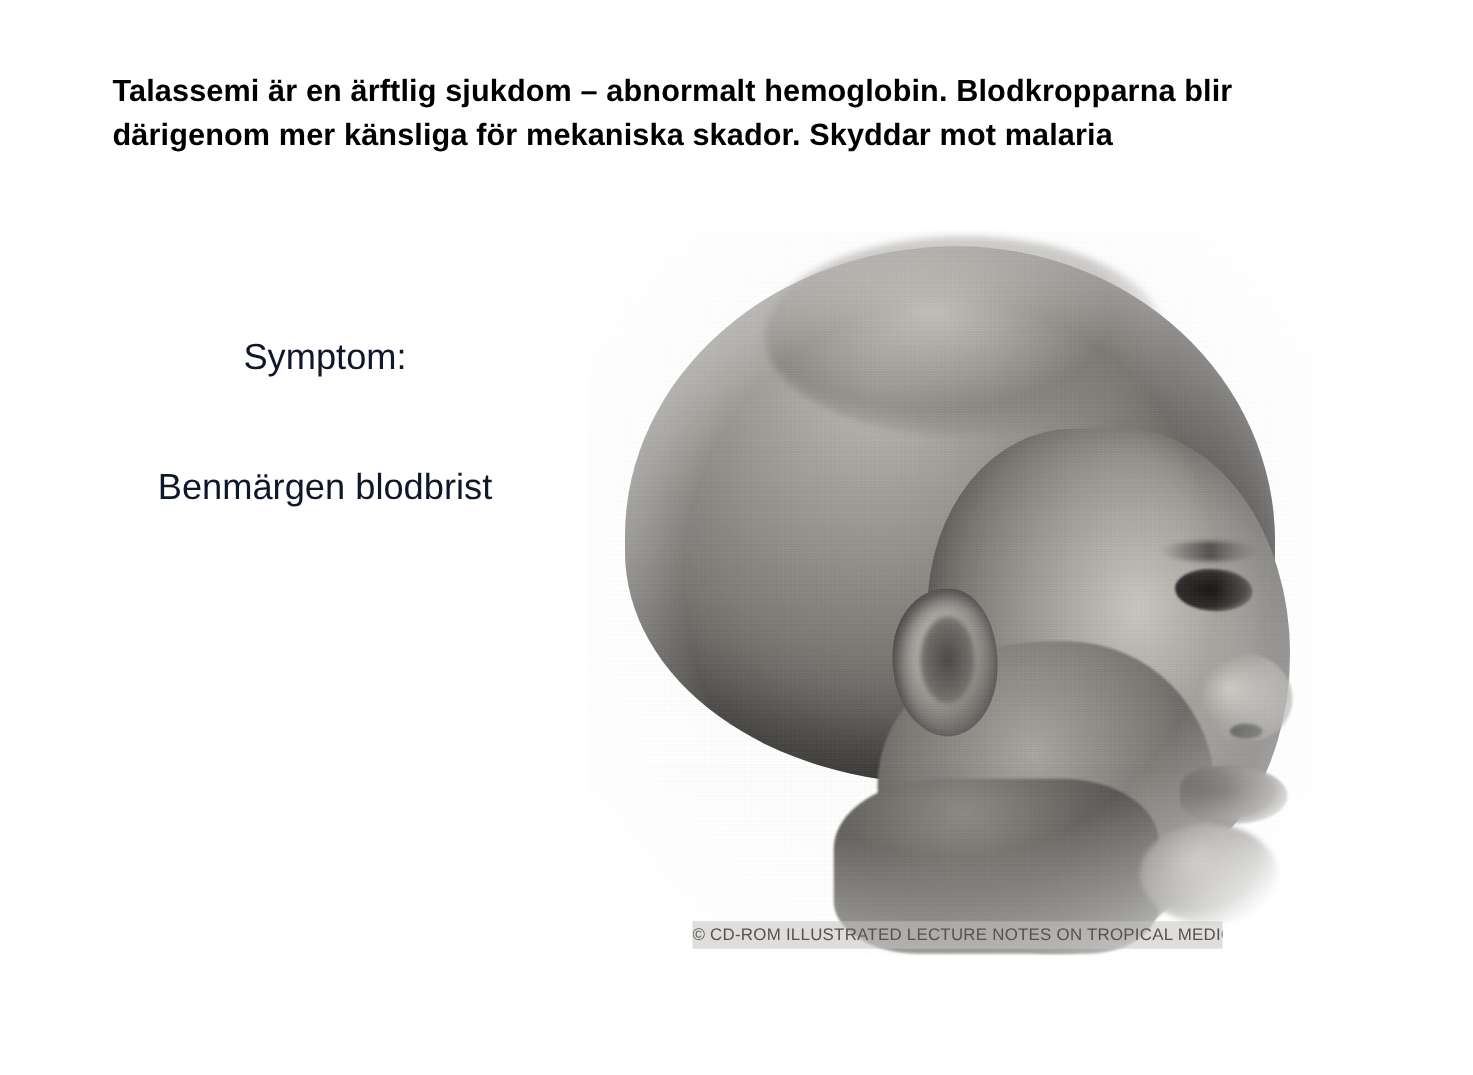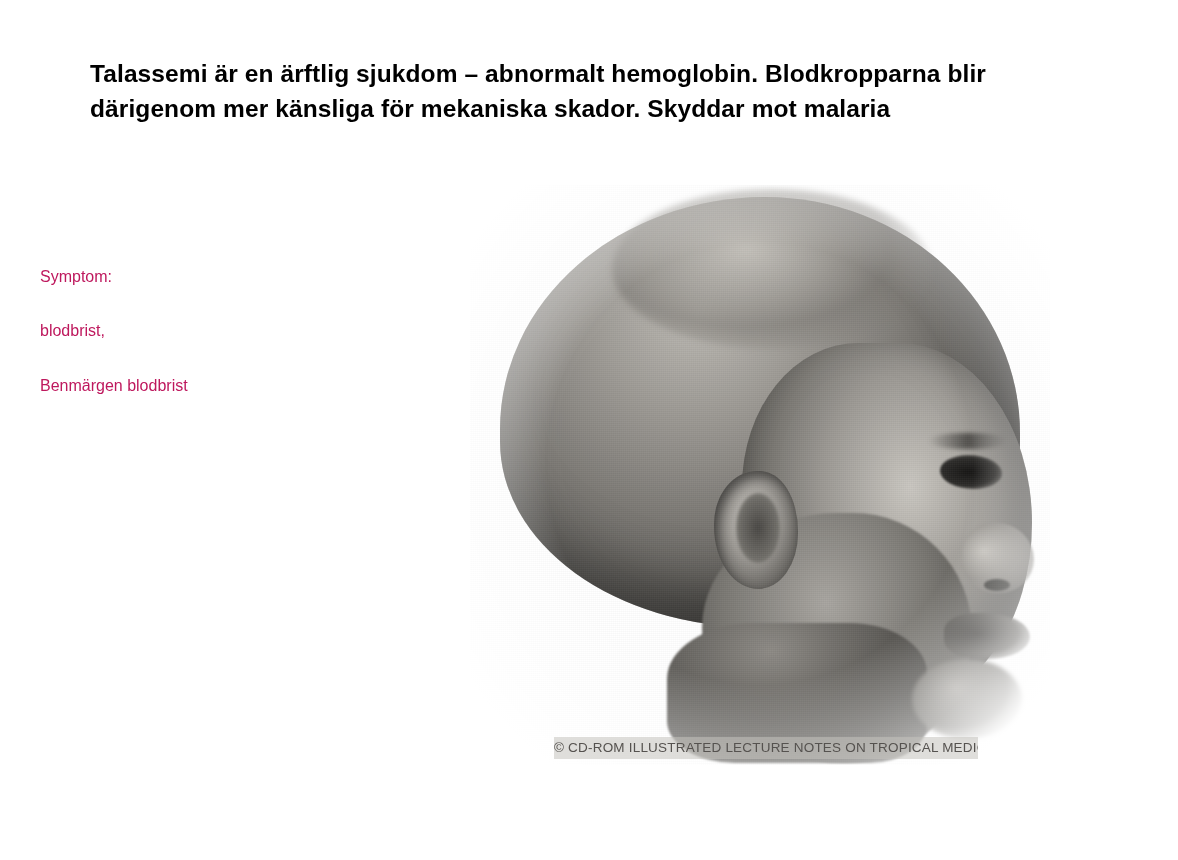--- a/index.html
+++ b/index.html
@@ -34,23 +34,24 @@
     line-height: 1.42;
     letter-spacing: 0.1px;
     color: #000000;
   }
 
   .body-text {
     position: absolute;
     left: 40px;
     top: 265px;
     width: 440px;
-    font-size: 16px;
+    font-size: 29px;
     line-height: 1.46;
-    color: #be185d;
+    color: #0f172a;
+    text-align: center;
   }
   .body-text .line {
     white-space: pre;
   }
   .body-text .blank {
     display: block;
     height: 31px;
   }
 
   
@@ -251,21 +252,20 @@
 </head>
 <body>
 
 <div class="slide">
 
   <div class="slide-title">Talassemi är en ärftlig sjukdom – abnormalt hemoglobin. Blodkropparna blir därigenom mer känsliga för mekaniska skador. Skyddar mot malaria</div>
 
   <div class="body-text">
     <div class="line">Symptom:</div>
     <span class="blank"></span>
-    <div class="line">blodbrist,</div>
     <span class="blank"></span>
     <div class="line">Benmärgen blodbrist</div>
   </div>
 
   <div class="photo-wrap">
     <div class="photo">
       <div class="photo-bg"></div>
       <div class="head">
         <div class="skull"></div>
         <div class="crown-bump"></div>

